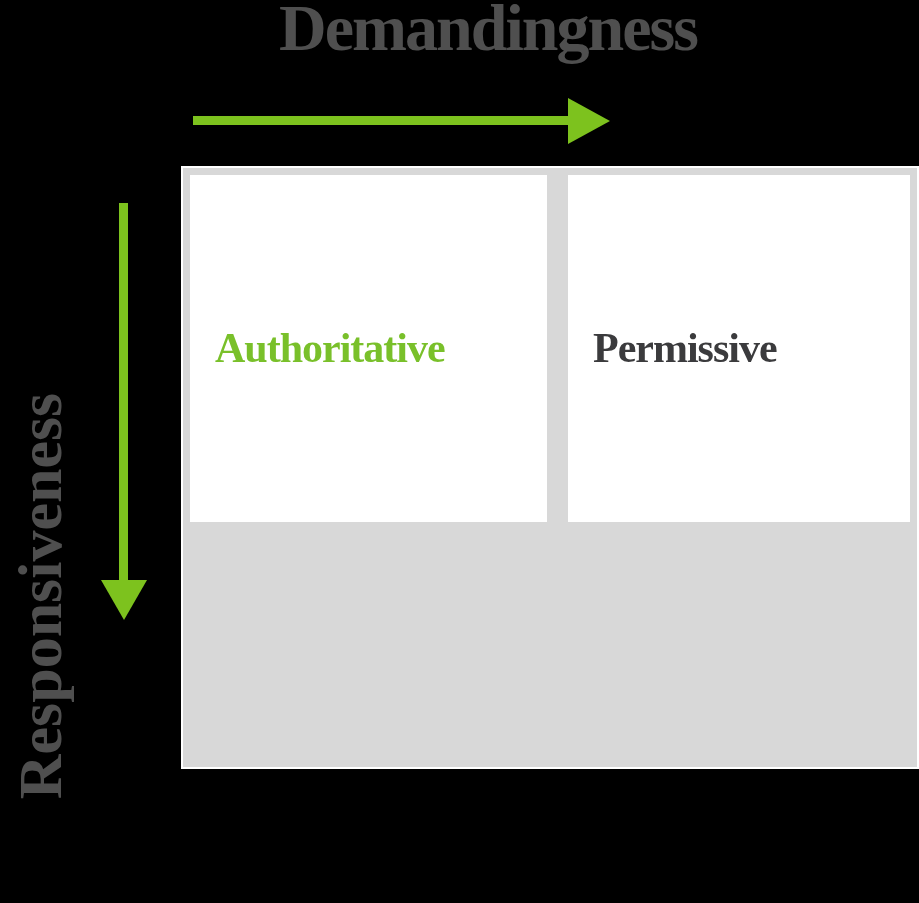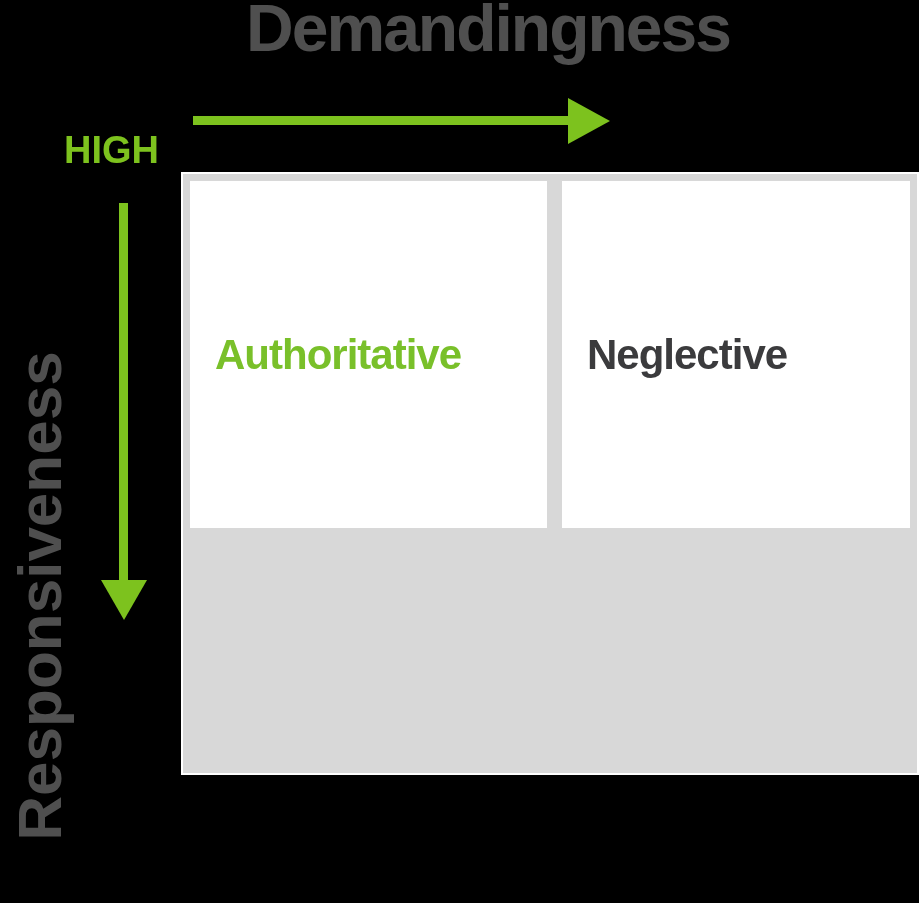--- a/index.html
+++ b/index.html
@@ -1,19 +1,19 @@
 <!DOCTYPE html>
 <html style="--background: #000000; --accent-green: #7DC21E; --quadrant-green-text: #79C02A; --axis-title-gray: #4F4F4F; --quadrant-dark-text: #3B3B3D; --grid-border-gray: #D8D8D8; --cell-white: #FFFFFF;"><head>
 <meta charset="utf-8">
 <style>
   html, body { margin:0; padding:0; background:#000; }
   .canvas {
     position:relative; width:919px; height:903px; overflow:hidden;
     background:var(--background, #000);
-    font-family:Liberation Sans, sans-serif;
+    font-family:Liberation Serif, serif;
     -webkit-font-smoothing:antialiased;
   }
   
   .title-x {
     position:absolute; left:178px; top:-10px; width:620px;
     text-align:center; font-size:66px; font-weight:700; letter-spacing:-2px;
     color:var(--axis-title-gray, #4f4f4f); white-space:nowrap;
   }
   
   .title-y {
@@ -43,25 +43,25 @@
     position:absolute; left:119px; top:203px; width:9px; height:382px;
     background:var(--accent-green, #7dc21e);
   }
   .arrow-y-head {
     position:absolute; left:101px; top:580px; width:0; height:0;
     border-top:40px solid var(--accent-green, #7dc21e);
     border-left:23px solid transparent; border-right:23px solid transparent;
   }
   
   .grid {
-    position:absolute; left:181px; top:172px; width:738px; height:603px;
+    position:absolute; left:181px; top:166px; width:738px; height:603px;
     box-sizing:border-box; border:2px solid var(--cell-white, #fff);
     background:var(--grid-border-gray, #d8d8d8);
     padding:7px; display:grid;
-    grid-template-columns:357px 1fr; grid-template-rows:347px 1fr; gap:15px;
+    grid-template-columns:357px 1fr; grid-template-rows:347px 1fr; gap:21px;
   }
   .cell {
     background:var(--cell-white, #fff);
     display:flex; align-items:center;
     padding:0 8px 0 25px; box-sizing:border-box;
     font-size:42px; font-weight:700; letter-spacing:-1px;
     color:var(--quadrant-dark-text, #3b3b3d);
   }
   .cell.green { color:var(--quadrant-green-text, #79c02a); }
   .cell .lbl { white-space:pre-line; line-height:1.22; }
@@ -71,31 +71,30 @@
 
 <div class="canvas">
 
   <div class="title-x">Demandingness</div>
 
   <div>
     <div class="arrow-x-line"></div>
     <div class="arrow-x-head"></div>
   </div>
 
-  <div class="label-high">HIGH</div>
 
   <div>
     <div class="arrow-y-line"></div>
     <div class="arrow-y-head"></div>
   </div>
 
   <div class="title-y">Responsiveness</div>
 
   <div class="grid">
     <div class="cell green">
       <span class="lbl">Authoritative</span>
     </div>
     <div class="cell">
-      <span class="lbl">Neglective</span>
+      <span class="lbl">Permissive</span>
     </div>
   </div>
 
 </div>
 
 </body></html>

